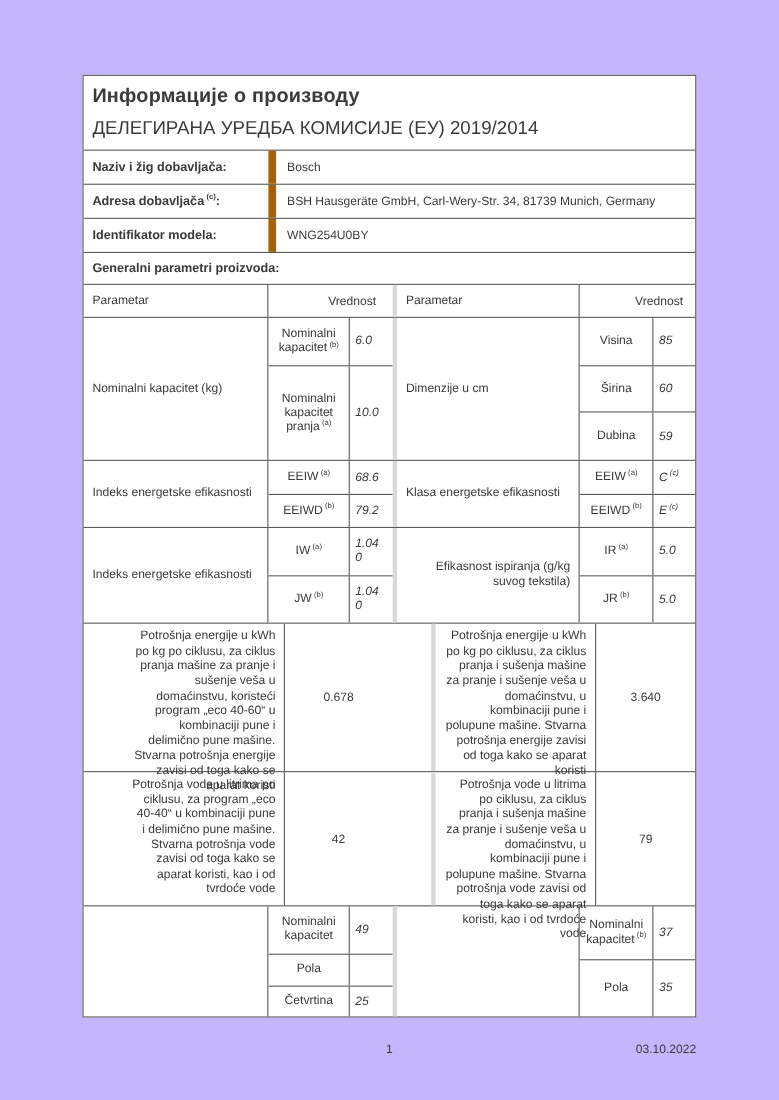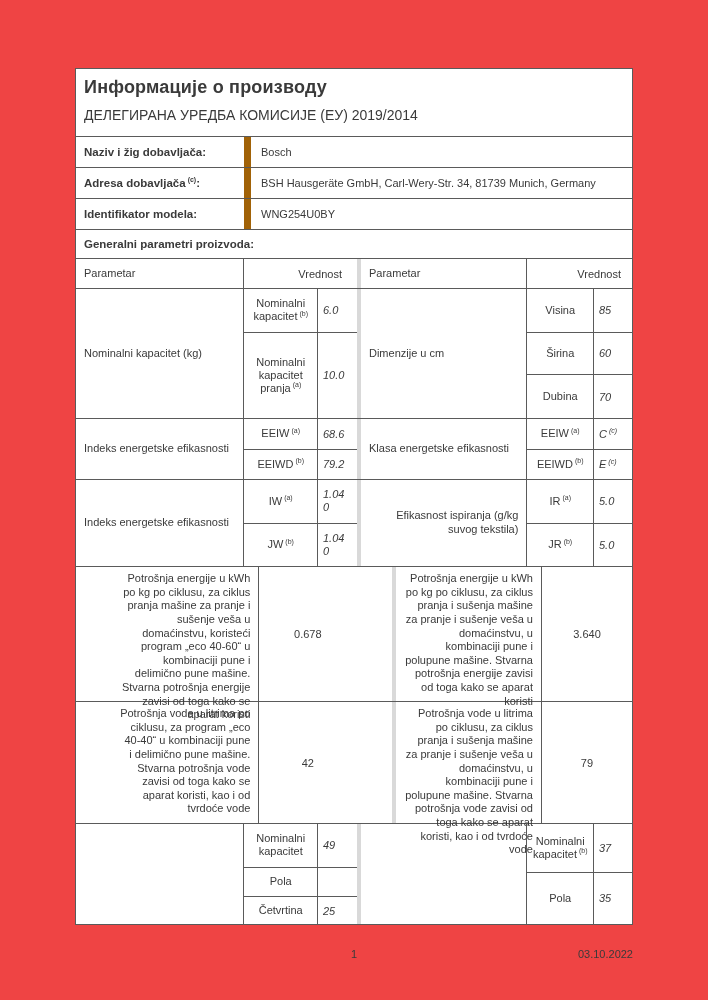--- a/index.html
+++ b/index.html
@@ -1,34 +1,34 @@
 <!DOCTYPE html>
 <html><head>
 <meta charset="utf-8">
 <style>
   * { margin:0; padding:0; box-sizing:border-box; }
   html,body { background:#ffffff; }
   .page {
     position:relative;
     width:708px; height:1000px;
-    background:#ef4444;
+    background:#c4b5fd;
     font-family:"Liberation Sans", sans-serif;
     color:#3a3a3a;
     font-size:11px;
   }
   .doc {
     position:absolute; left:75px; top:68px;
     width:558px;
     border:1px solid #5a5a5a;
     background:#fff;
   }
   .trow { display:flex; border-top:1px solid #5a5a5a; }
   .box-top { border-top:none; display:block; height:67px; padding:8px 8px 0 8px; }
   .doc-title { font-size:18px; font-weight:bold; letter-spacing:.2px; }
-  .doc-sub { margin-top:9px; font-size:14px; }
+  .doc-sub { margin-top:9px; font-size:17px; }
 
   .info { height:31px; }
   .info .lbl {
     width:168px; font-weight:bold; font-size:11.5px;
     display:flex; align-items:center; padding:0 8px;
   }
   .info .val {
     flex:1; border-left:7px solid #a16207;
     display:flex; align-items:center; padding:0 10px;
   }
@@ -118,21 +118,21 @@
         <div class="sub" style="height:43px">
           <div class="sl">Visina</div>
           <div class="sv">85</div>
         </div>
         <div class="sub" style="height:43px">
           <div class="sl">Širina</div>
           <div class="sv">60</div>
         </div>
         <div class="sub" style="height:44px">
           <div class="sl">Dubina</div>
-          <div class="sv">70</div>
+          <div class="sv">59</div>
         </div>
       </div>
     </div>
 
     <div class="trow" style="height:61px">
       <div class="c1">Indeks energetske efikasnosti</div>
       <div class="mid">
         <div class="sub" style="height:30px">
           <div class="sl">
             <span><span>EEIW</span><sup class="fn">(a)</sup></span>

